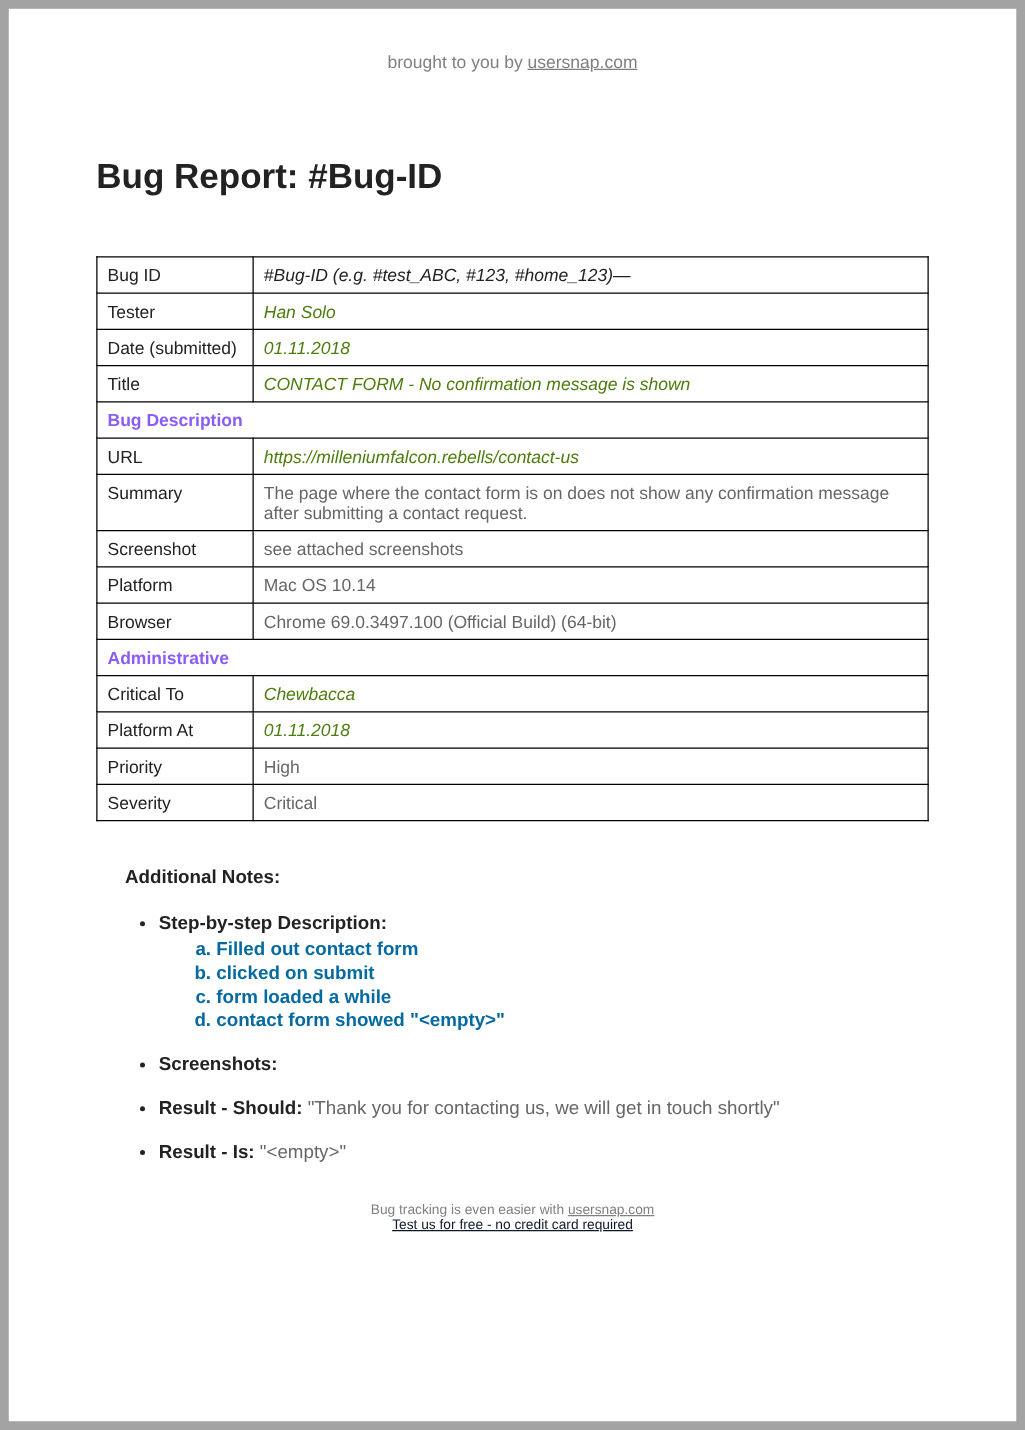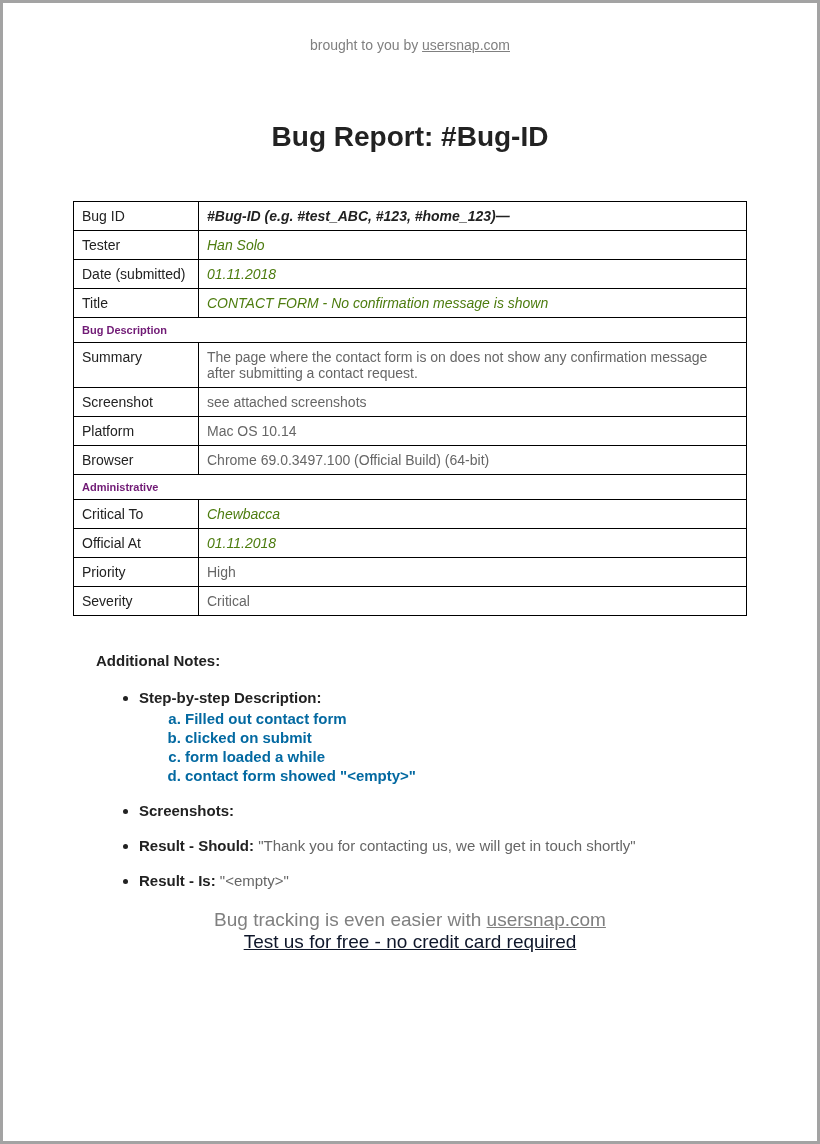--- a/index.html
+++ b/index.html
@@ -6,41 +6,40 @@
     margin: 0;
     padding: 0;
     background: #f0f0f0;
     font-family: Arial, Helvetica, sans-serif;
     color: #222;
   }
   .page {
     width: 820px;
     height: 1144px;
     background: #fff;
-    border: 3px solid #a3a3a3;
+    border: 7px solid #a3a3a3;
     box-sizing: border-box;
     padding: 34px 70px 28px 70px;
     margin: 0 auto;
     position: relative;
   }
   .top-credit {
     text-align: center;
     font-size: 14px;
     color: #808080;
     margin-bottom: 68px;
   }
   .top-credit .link {
     text-decoration: underline;
     color: #808080;
   }
   .title {
     font-size: 28px;
     font-weight: bold;
     margin-bottom: 48px;
-    text-align: center;
   }
   table.report {
     width: 100%;
     border-collapse: collapse;
     table-layout: fixed;
     margin-top: 36px;
   }
   table.report col.label-col { width: 125px; }
   table.report td, table.report th {
     border: 1.5px solid #000;
@@ -56,41 +55,41 @@
   table.report .val-italic {
     font-style: italic;
     color: #4d7c0f;
   }
   table.report .val-plain {
     font-style: normal;
     color: #666;
   }
   table.report .val-bold-italic {
     font-style: italic;
-    font-weight: bold;
+    font-weight: normal;
     color: #222;
   }
   table.report .section-head td {
     font-weight: bold;
-    font-size: 11px;
-    color: #701a75;
+    font-size: 14px;
+    color: #8b5cf6;
   }
   .notes-block {
     margin-top: 36px;
   }
   .notes-title {
     font-weight: bold;
     font-size: 15px;
     margin-bottom: 20px;
     margin-left: 23px;
   }
   ul.notes {
     list-style: disc;
     padding-left: 50px;
-    margin: 16px;
+    margin: 0;
     font-size: 15px;
   }
   ul.notes > li {
     margin-bottom: 18px;
   }
   ol.steps {
     list-style: lower-alpha;
     padding-left: 46px;
     margin: 4px 0 0 0;
     color: #0369a1;
@@ -101,22 +100,22 @@
   }
   .note-label {
     font-weight: bold;
   }
   .note-val {
     font-weight: normal;
     color: #666;
   }
   .footer {
     text-align: center;
-    font-size: 19px;
-    margin-top: 20px;
+    font-size: 11px;
+    margin-top: 32px;
   }
   .footer .line1 {
     color: #808080;
   }
   .footer .link {
     text-decoration: underline;
   }
   .footer .line1 .link { color: #808080; }
   .footer .line2 .link {
     color: #0f172a;
@@ -156,20 +155,24 @@
           <td class="val-italic">CONTACT FORM - No confirmation message is shown</td>
         </tr>
       </tbody>
     <tbody>
       <tr class="section-head">
         <td colspan="2">Bug Description</td>
       </tr>
     </tbody>
     <tbody id="rows-desc">
         <tr>
+          <td class="label">URL</td>
+          <td class="val-italic">https://milleniumfalcon.rebells/contact-us</td>
+        </tr>
+        <tr>
           <td class="label">Summary</td>
           <td class="val-plain">The page where the contact form is on does not show any confirmation message after submitting a contact request.</td>
         </tr>
         <tr>
           <td class="label">Screenshot</td>
           <td class="val-plain">see attached screenshots</td>
         </tr>
         <tr>
           <td class="label">Platform</td>
           <td class="val-plain">Mac OS 10.14</td>
@@ -183,21 +186,21 @@
       <tr class="section-head">
         <td colspan="2">Administrative</td>
       </tr>
     </tbody>
     <tbody id="rows-admin">
         <tr>
           <td class="label">Critical To</td>
           <td class="val-italic">Chewbacca</td>
         </tr>
         <tr>
-          <td class="label">Official At</td>
+          <td class="label">Platform At</td>
           <td class="val-italic">01.11.2018</td>
         </tr>
         <tr>
           <td class="label">Priority</td>
           <td class="val-plain">High</td>
         </tr>
         <tr>
           <td class="label">Severity</td>
           <td class="val-plain">Critical</td>
         </tr>

